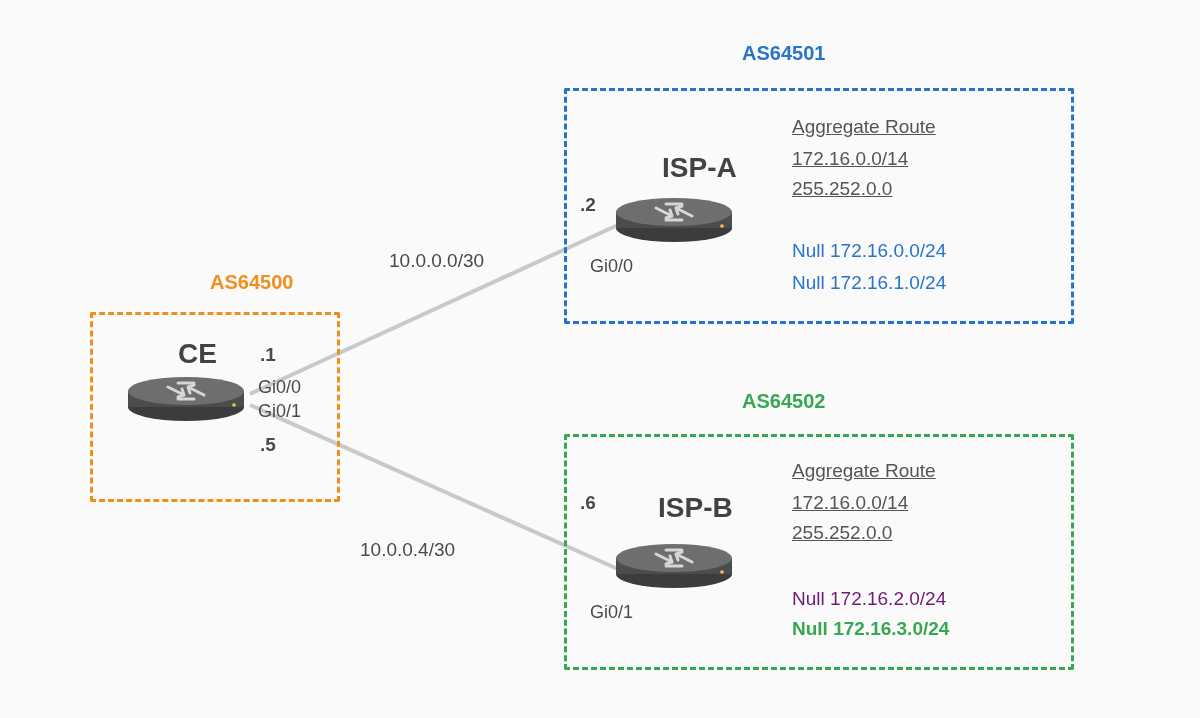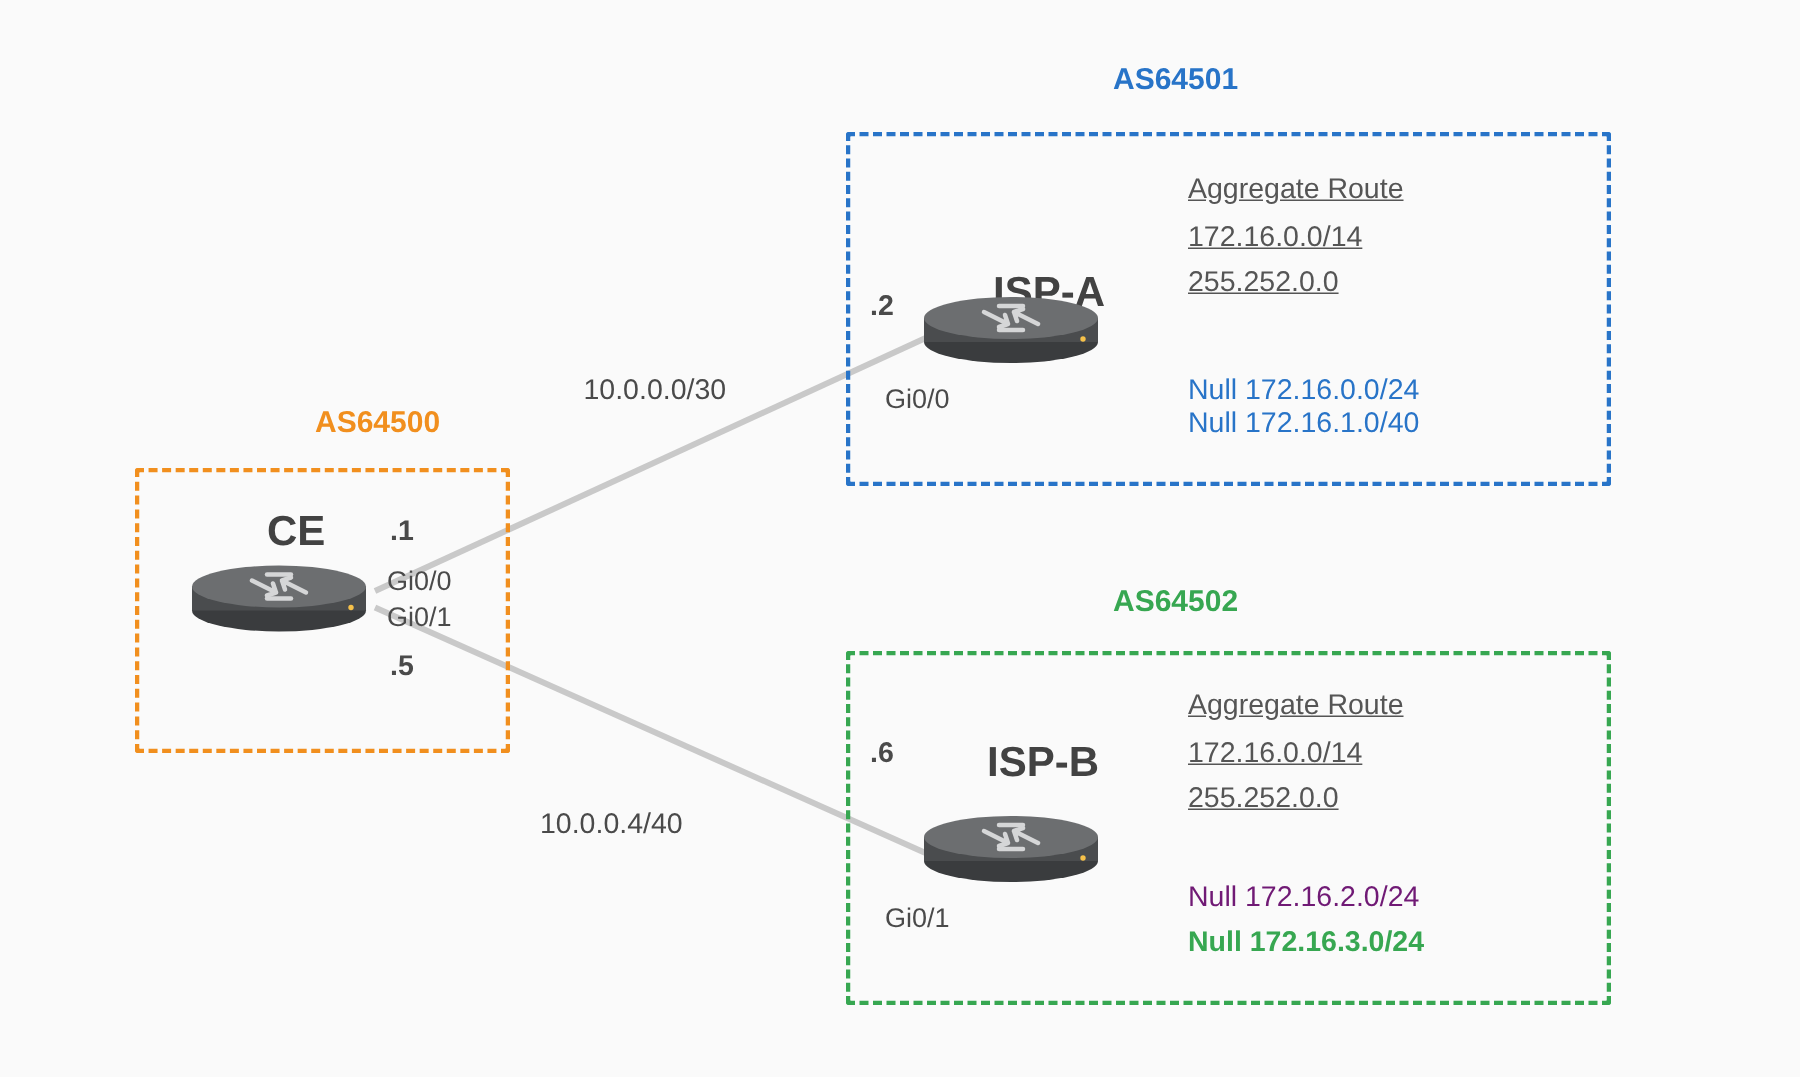--- a/index.html
+++ b/index.html
@@ -96,26 +96,26 @@
     <circle cx="108" cy="30" r="1.8" fill="#f6c14a"></circle>
   </svg>
 </div>
 
 <div class="label" style="left:260px; top:344px; font-weight:600;">.1</div>
 <div class="label small" style="left:258px; top:377px;">Gi0/0</div>
 <div class="label small" style="left:258px; top:401px;">Gi0/1</div>
 <div class="label" style="left:260px; top:434px; font-weight:600;">.5</div>
 
 <div class="label" style="left:389px; top:250px;">10.0.0.0/30</div>
-<div class="label" style="left:360px; top:539px;">10.0.0.4/40</div>
+<div class="label" style="left:360px; top:539px;">10.0.0.4/30</div>
 
 <div class="as-box" style="left:564px; top:88px; width:510px; height:236px; border-color:#2874c8;"></div>
 <div class="as-title" style="left:742px; top:42px; color:#2874c8;">AS64501</div>
 
-<div class="label bold" style="left:662px; top:152px;margin-top:27px;">ISP-A</div>
+<div class="label bold" style="left:662px; top:152px;">ISP-A</div>
 
 <div class="label" style="left:580px; top:194px; font-weight:600;">.2</div>
 
 <div class="router" style="left:614px; top:196px;">
   <svg width="120" height="48" viewBox="0 0 120 48">
     <ellipse cx="60" cy="32" rx="58" ry="14" fill="#3a3c3e"></ellipse>
     <rect x="2" y="16" width="116" height="16" fill="#4a4c4e"></rect>
     <ellipse cx="60" cy="16" rx="58" ry="14" fill="#6c6e70"></ellipse>
     <g stroke="#d5d6d7" stroke-width="3" stroke-linecap="round" fill="none">
       <path d="M42 12 L58 20 M58 20 L52 22 M58 20 L56 14"></path>
@@ -124,22 +124,22 @@
       <path d="M52 24 L68 24"></path>
     </g>
     <circle cx="108" cy="30" r="1.8" fill="#f6c14a"></circle>
   </svg>
 </div>
 <div class="label small" style="left:590px; top:256px;">Gi0/0</div>
 
 <div class="info-line" style="left:792px; top:116px;">Aggregate Route</div>
 <div class="info-line" style="left:792px; top:148px;">172.16.0.0/14</div>
 <div class="info-line" style="left:792px; top:178px;">255.252.0.0</div>
-<div class="null-line" style="left:792px; top:250px; color:#2874c8;">Null 172.16.0.0/24</div>
-<div class="null-line" style="left:792px; top:272px; color:#2874c8;">Null 172.16.1.0/40</div>
+<div class="null-line" style="left:792px; top:240px; color:#2874c8;">Null 172.16.0.0/24</div>
+<div class="null-line" style="left:792px; top:272px; color:#2874c8;">Null 172.16.1.0/24</div>
 
 <div class="as-box" style="left:564px; top:434px; width:510px; height:236px; border-color:#37a751;"></div>
 <div class="as-title" style="left:742px; top:390px; color:#37a751;">AS64502</div>
 
 <div class="label" style="left:580px; top:492px; font-weight:600;">.6</div>
 <div class="label bold" style="left:658px; top:492px;">ISP-B</div>
 
 <div class="router" style="left:614px; top:542px;">
   <svg width="120" height="48" viewBox="0 0 120 48">
     <ellipse cx="60" cy="32" rx="58" ry="14" fill="#3a3c3e"></ellipse>

